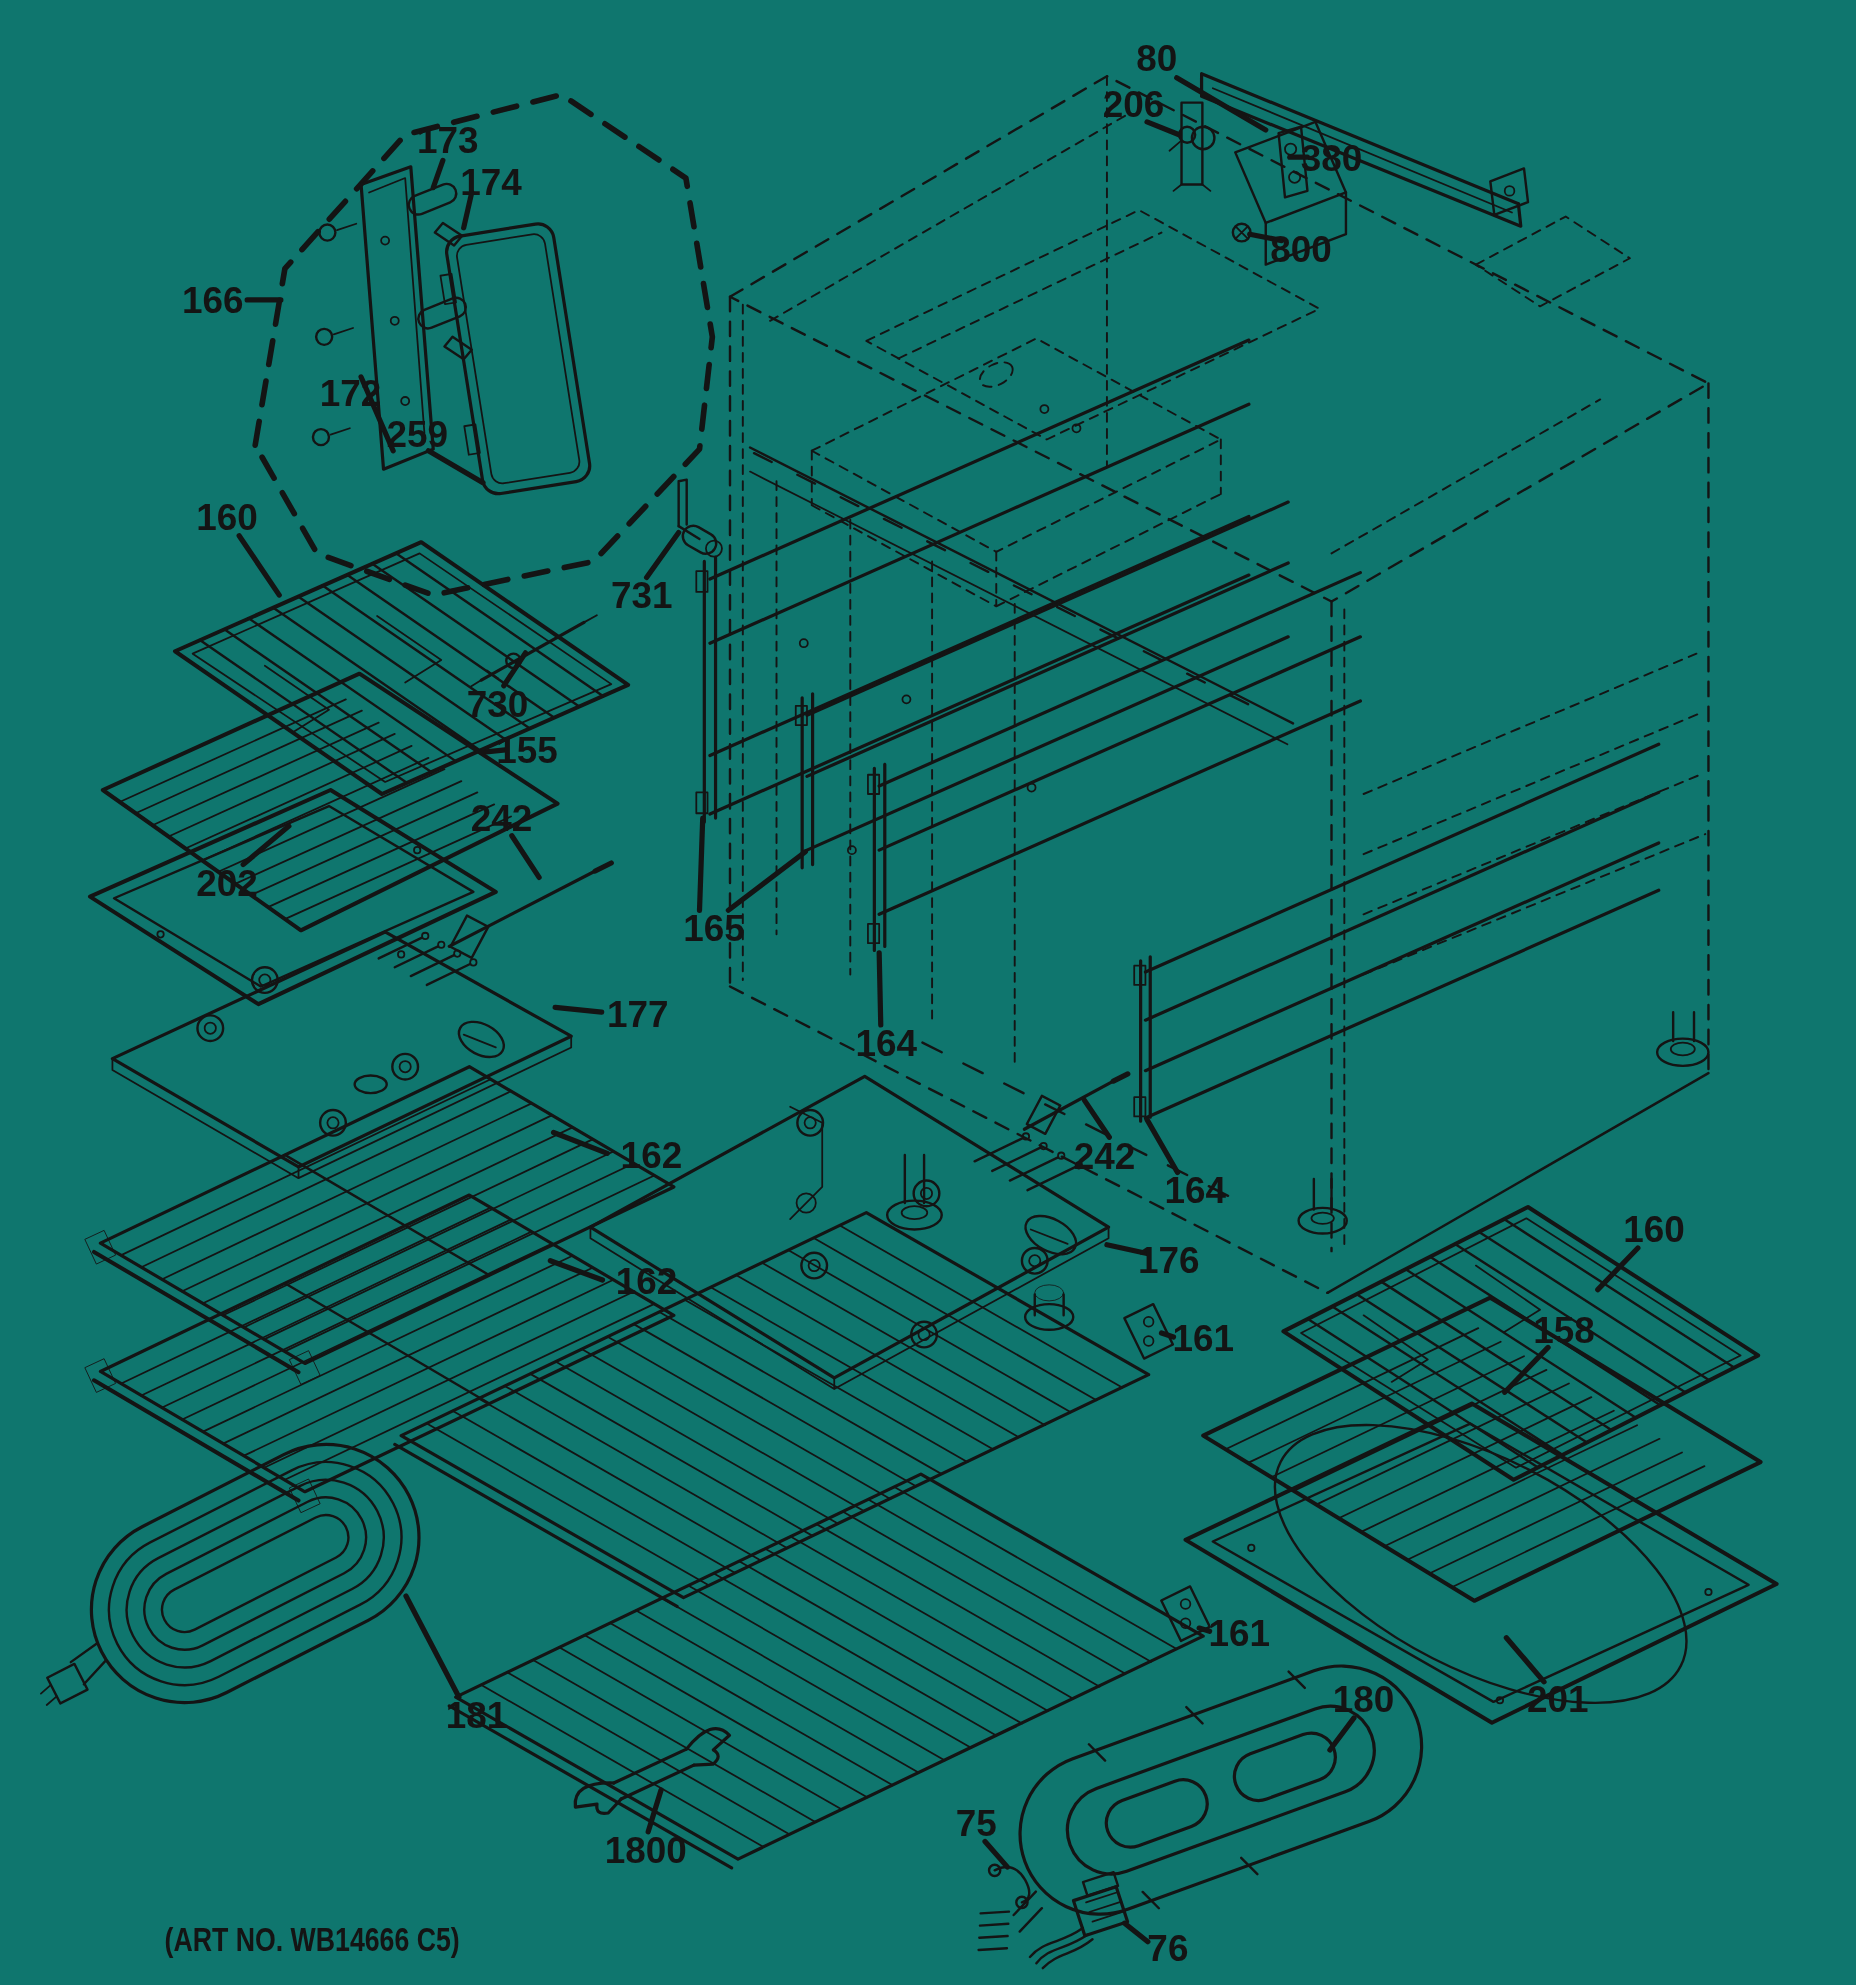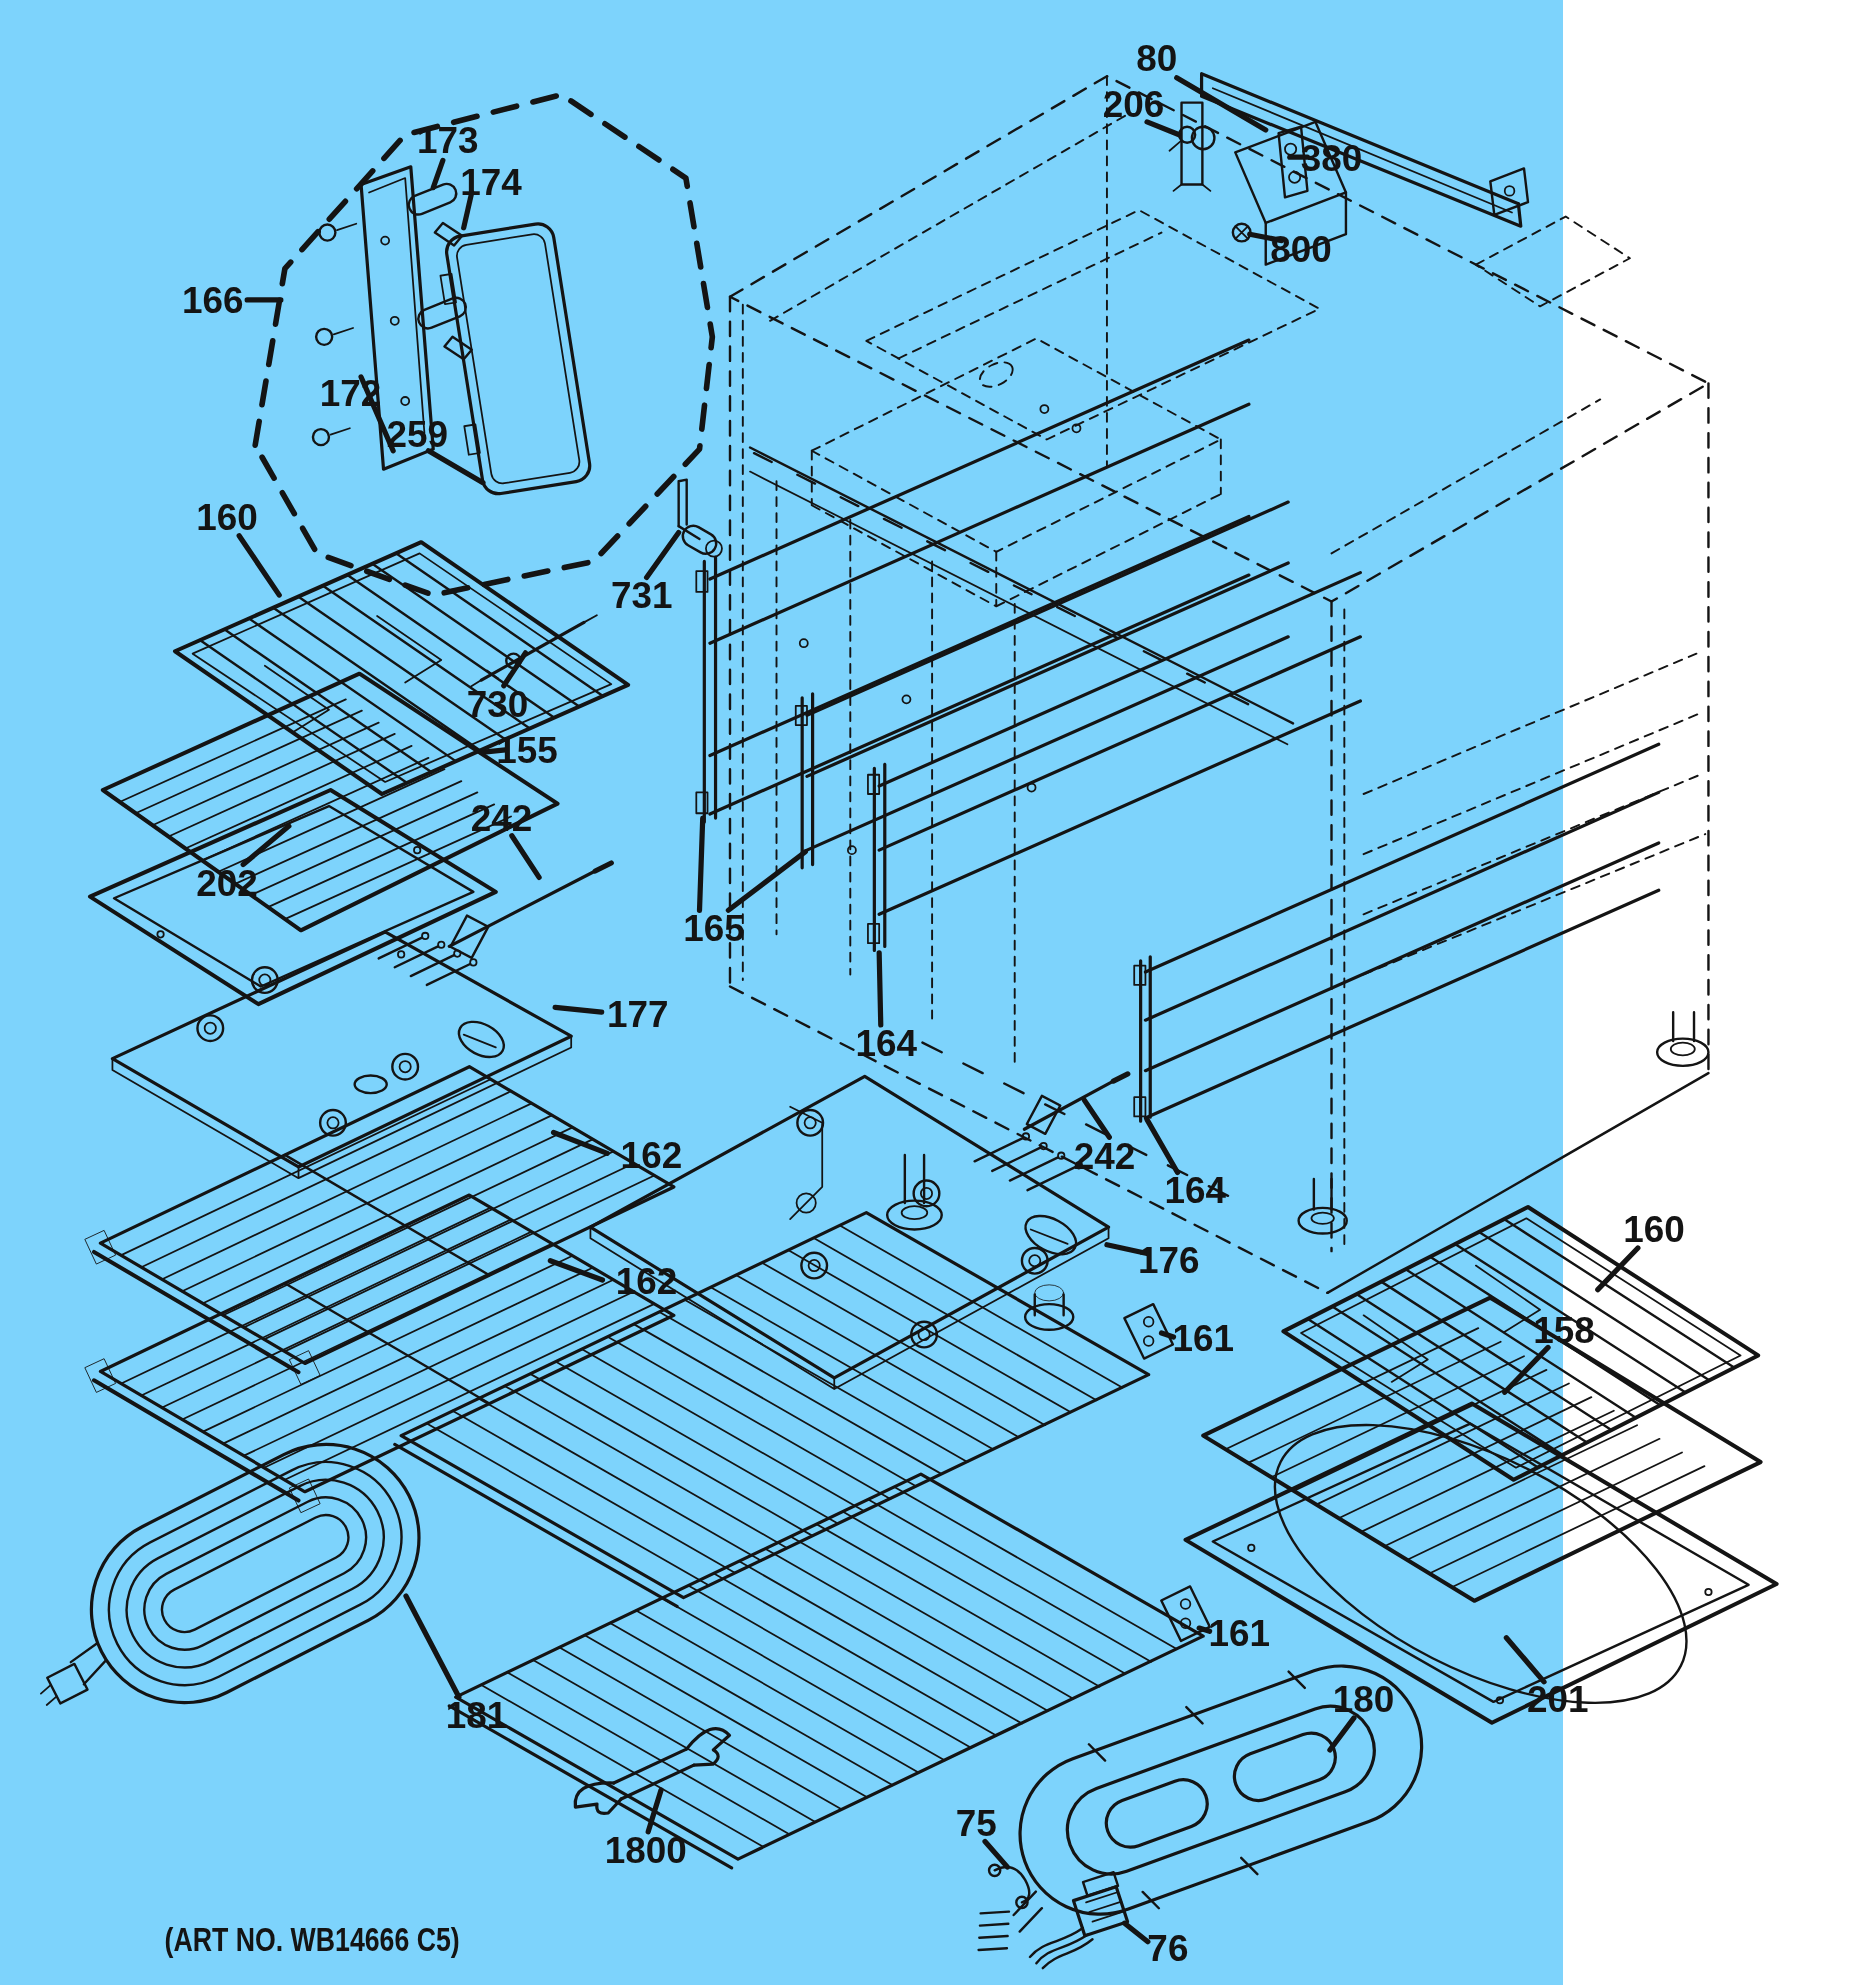--- a/index.html
+++ b/index.html
@@ -1,16 +1,16 @@
 <!DOCTYPE html>
 <html style="font-size:13px"><head>
 <meta charset="utf-8">
 <style>
   html,body{margin:0;padding:0;background:#fff;}
-  .stage{width:1563px;height:1985px;background:#7dd3fc;position:relative;font-family:"Liberation Sans",sans-serif;text-decoration:underline;}
+  .stage{width:1856px;height:1985px;background:#0f766e;position:relative;font-family:"Liberation Sans",sans-serif;text-decoration:underline;}
   svg{display:block;}
   .ink path,.ink line,.ink polyline,.ink rect,.ink ellipse,.ink circle{
     stroke:#141414;fill:none;stroke-linecap:round;stroke-linejoin:round;
   }
   .s2{stroke-width:2.2;}
   .s3{stroke-width:3;}
   .s4{stroke-width:4;}
   .s5{stroke-width:5;}
   .d{stroke-dasharray:18 13;stroke-width:3;}
   .dt{stroke-dasharray:11 9;stroke-width:2.4;}

